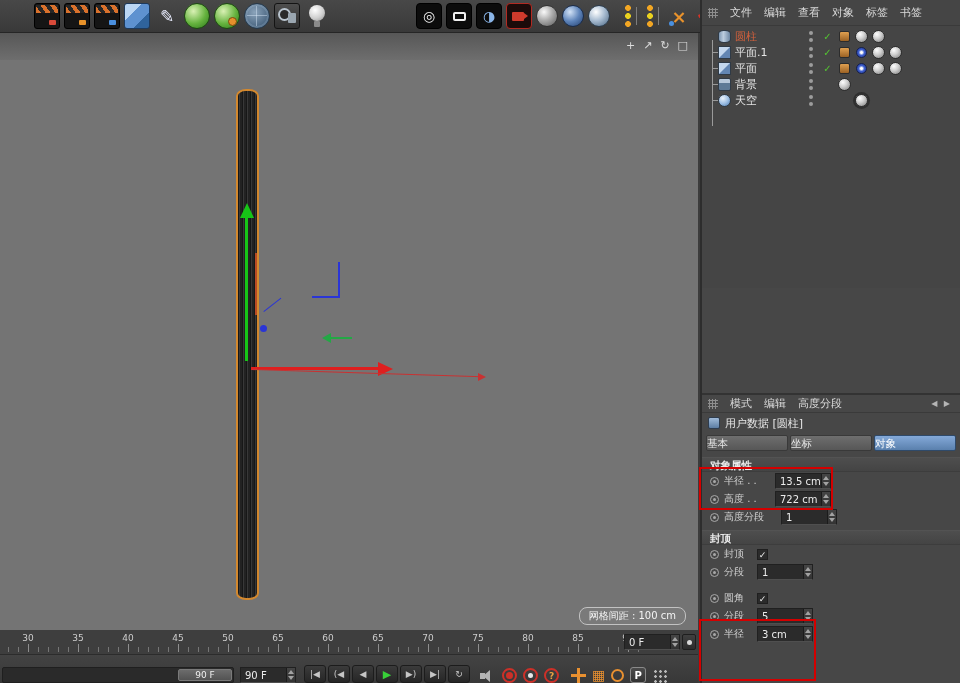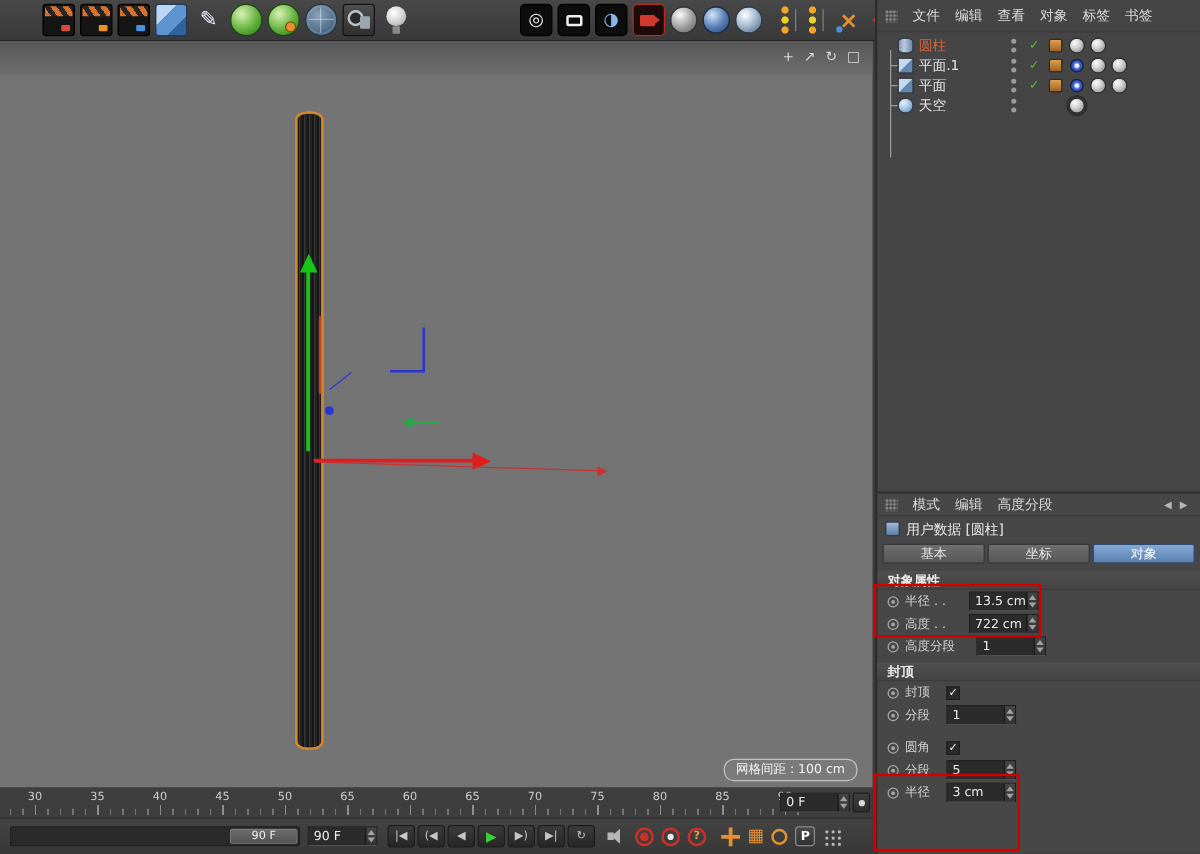--- a/index.html
+++ b/index.html
@@ -99,21 +99,21 @@
 .st .u{border-bottom:4px solid #a2a2a2}
 .st .d{border-top:4px solid #a2a2a2}
 .fld.num{width:56px}
 .fld.drop{width:66px}
 .darr{width:11px;align-self:stretch;border-left:1px solid #1b1b1b;background:linear-gradient(#454545,#333);
   display:flex;align-items:center;justify-content:center}
 .darr i{width:0;height:0;border-left:4px solid transparent;border-right:4px solid transparent;border-top:5px solid #b0b0b0}
 
 
 .bbar{position:absolute;left:0;top:655px;width:698px;height:28px;background:linear-gradient(#434343,#383838);
-  display:flex;align-items:center;padding:0 8px}
+  display:flex;align-items:flex-end;padding:0 2px}
 .tslider{position:relative;width:232px;height:16px;background:#2a2a2a;border:1px solid #1f1f1f;border-radius:2px;flex:none}
 .tslider .sgrip{position:absolute;right:1px;top:1px;width:54px;height:12px;background:linear-gradient(#6c6c6c,#535353);
   border:1px solid #7a7a7a;border-radius:2px;font-size:9px;line-height:11px;text-align:center;color:#efefef}
 .rangefld{margin-left:6px;width:62px;flex:none}
 .transport{display:flex;gap:2px;margin-left:8px}
 .tbtn{width:22px;height:18px;background:linear-gradient(#3b3b3b,#262626);border:1px solid #1c1c1c;border-radius:3px;
   color:#c6c6c6;font-size:9px;display:flex;align-items:center;justify-content:center;white-space:nowrap}
 .tbtn.play{color:#38d038;font-size:11px}
 .spk{position:relative;width:18px;height:14px;margin-left:8px;flex:none}
 .spk::before{content:"";position:absolute;left:2px;top:4px;width:5px;height:6px;background:#b5b5b5}
@@ -166,21 +166,21 @@
 .badge-g{width:11px;height:11px;border-radius:50%;border:1px solid #cfcfcf;background:#6a6a6a}
 .ball{width:13px;height:13px;border-radius:50%;background:radial-gradient(circle at 35% 30%,#fdfdfd,#d2d2d2 40%,#7a7a7a);border:1px solid #2e2e2e}
 .ball.dark{box-shadow:0 0 0 2px #2f2f2f}
 
 
 .am{position:absolute;top:393px;left:0;right:0;bottom:0;background:#474747;border-top:2px solid #333}
 .am-title{height:20px;display:flex;align-items:center;gap:5px;padding:0 6px}
 .cubeb{width:12px;height:12px;background:linear-gradient(#a0bbd9,#5c7da3);border:1px solid #2e3c4e;border-radius:2px;flex:none}
 .ttl{font-size:11px;color:#e8e8e8;white-space:nowrap}
 .am-tabs{display:flex;gap:2px;padding:2px 4px 2px}
-.tab{flex:1;height:16px;line-height:15px;text-align:center;font-size:10.5px;color:#e6e6e6;
+.tab{flex:1;height:16px;line-height:15px;text-align:left;font-size:10.5px;color:#e6e6e6;
   background:linear-gradient(#6e6e6e,#575757);border:1px solid #393939;border-radius:2px;white-space:nowrap;overflow:hidden}
 .tab.active{background:linear-gradient(#84a9d8,#5a80ad);border-color:#2f4a6a;color:#fff}
 .section{height:15px;line-height:15px;padding-left:8px;font-weight:bold;font-size:10.5px;color:#eaeaea;
   background:linear-gradient(#4e4e4e,#444);border-top:1px solid #535353;border-bottom:1px solid #3d3d3d;margin-top:4px}
 .arow{height:18px;display:flex;align-items:center;gap:5px;padding-left:8px;font-size:10px;color:#d0d0d0}
 .adot{width:9px;height:9px;border:1px solid #a8a8a8;border-radius:50%;position:relative;flex:none}
 .adot::after{content:"";position:absolute;left:2px;top:2px;width:3px;height:3px;border-radius:50%;background:#a8a8a8}
 .albl{flex:none;white-space:nowrap;overflow:hidden}
 .w46{width:46px}.w52{width:52px}.w28{width:28px}
 .cb{width:11px;height:11px;background:#2b2b2b;border:1px solid #1f1f1f;color:#efefef;font-size:9px;line-height:10px;text-align:center;flex:none}
@@ -420,20 +420,40 @@
               </span>
             <span class="slot">
                 <span class="ball"></span>
               </span>
             <span class="slot">
                 <span class="ball"></span>
               </span>
           </span>
         </div>
 
+        <div class="om-row">
+          <span class="tree stub"></span>
+          <span class="oicon ic-bg"></span>
+          <span class="om-label">背景</span>
+          <span class="om-right">
+            <span class="slot">
+                <span class="vdots">
+                  <b></b>
+                  <b></b>
+                </span>
+              </span>
+            <span class="slot"></span>
+            <span class="slot">
+                <span class="ball"></span>
+              </span>
+            <span class="slot"></span>
+            <span class="slot"></span>
+            <span class="slot"></span>
+          </span>
+        </div>
 
 
         <div class="om-row">
           <span class="tree stub"></span>
           <span class="oicon ic-sky"></span>
           <span class="om-label">天空</span>
           <span class="om-right">
             <span class="slot">
                 <span class="vdots">
                   <b></b>

